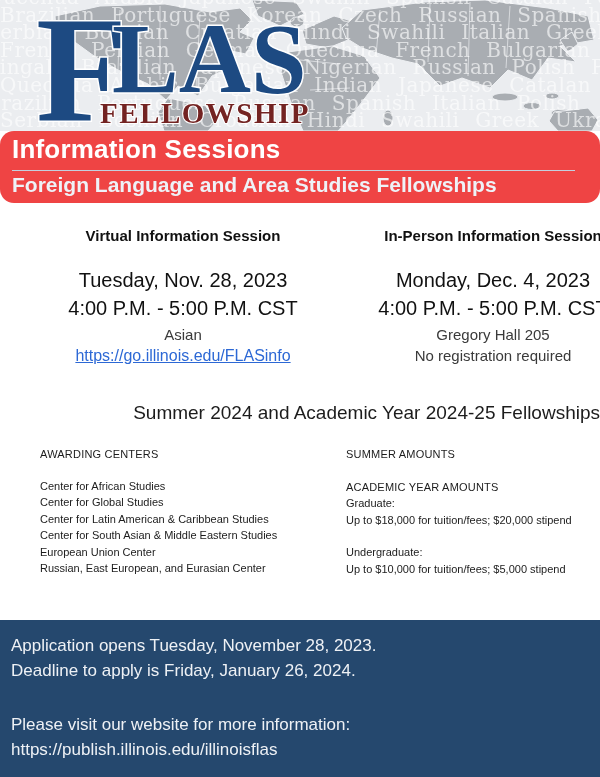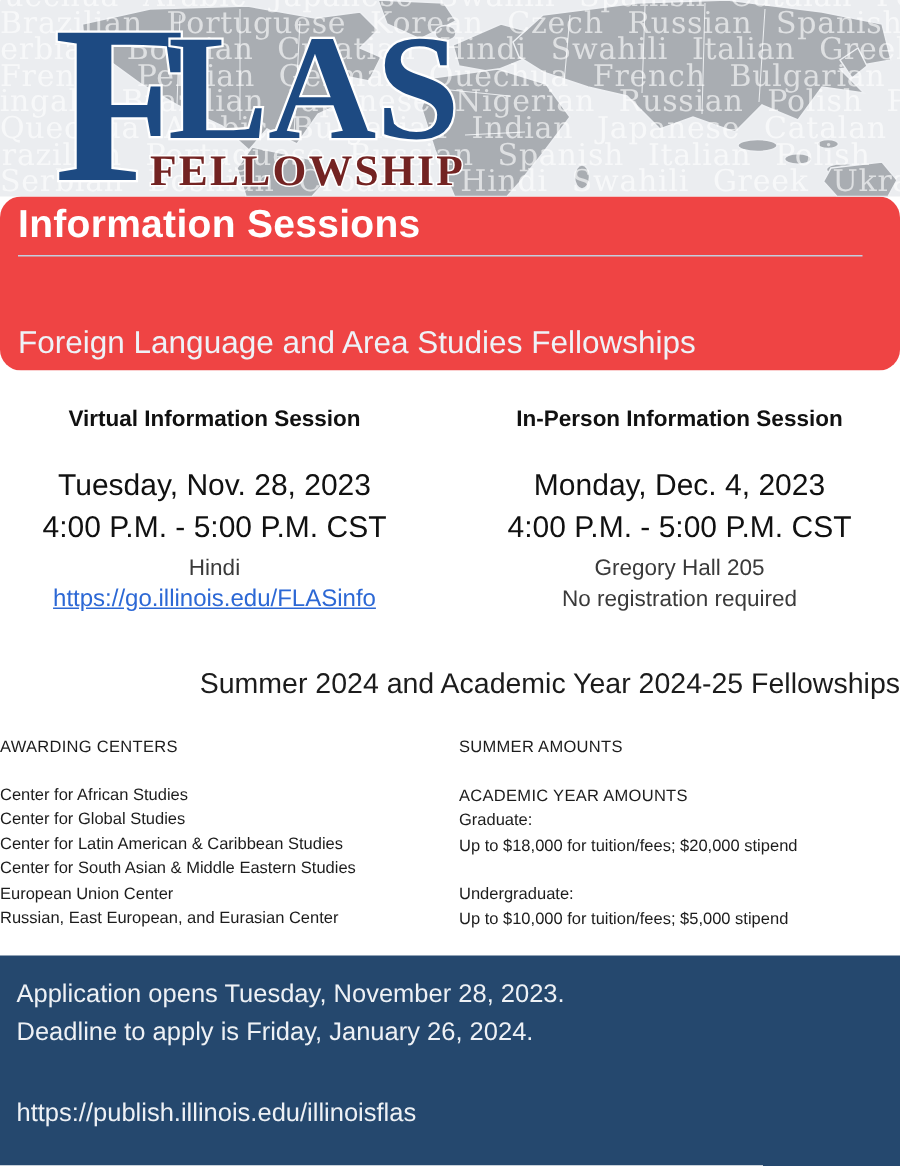--- a/index.html
+++ b/index.html
@@ -28,25 +28,25 @@
   .logo-las { font-size:100px; }
   .logo-fellowship {
     font-family:"Liberation Serif", serif; font-weight:bold; fill:#732322;
     font-size:29px; letter-spacing:1.5px; stroke:#ffffff; stroke-width:2px; paint-order:stroke;
   }
 
   
   .banner { background:#ef4444; color:#ffffff; flex:0 0 auto;border-radius:14px; }
   .banner-title { font-size:26px; font-weight:bold; padding:3px 12px 5px; letter-spacing:0.2px; }
   .banner-divider { border-top:1px solid #c3cfde; margin:0 25px 0 12px; height:0; }
-  .banner-subtitle { font-size:21px; font-weight:400; padding:2px 12px 6px; color:#eef2f7;margin-top:44px; }
+  .banner-subtitle { font-size:21px; font-weight:700; padding:2px 12px 6px; color:#eef2f7; }
 
   
   .main { flex:1 1 auto; background:#ffffff; }
-  .two-col { display:flex; }
+  .two-col { display:flex;margin-left:40px; }
   .col-left { width:286px; flex:0 0 auto; }
   .col-right { width:294px; margin-left:20px; flex:0 0 auto; }
 
   .sessions { padding-top:24px; }
   .session { text-align:center; }
   .session-heading { font-size:15px; font-weight:bold; color:#111; margin-bottom:22px; }
   .session-date, .session-time { font-size:20px; font-weight:normal; color:#111; line-height:28px; }
   .session-loc, .session-note { font-size:15px; color:#3a3a3a; line-height:21px; margin-top:2px; }
   .session-note { margin-top:0; }
   .session-link { display:inline-block; font-size:16px; color:#2c68d5; text-decoration:underline; margin-top:2px; }
@@ -120,21 +120,21 @@
     <div class="banner-subtitle">Foreign Language and Area Studies Fellowships</div>
   </div>
 
   <main class="main">
 
     <section class="sessions two-col">
       <div class="col-left session">
         <div class="session-heading">Virtual Information Session</div>
         <div class="session-date">Tuesday, Nov. 28, 2023</div>
         <div class="session-time">4:00 P.M. - 5:00 P.M. CST</div>
-        <div class="session-loc">Hindi</div>
+        <div class="session-loc">Asian</div>
         <a class="session-link" href="#">https://go.illinois.edu/FLASinfo</a>
       </div>
       <div class="col-right session">
         <div class="session-heading">In-Person Information Session</div>
         <div class="session-date">Monday, Dec. 4, 2023</div>
         <div class="session-time">4:00 P.M. - 5:00 P.M. CST</div>
         <div class="session-loc">Gregory Hall 205</div>
         <div class="session-note">No registration required</div>
       </div>
     </section>
@@ -169,17 +169,18 @@
       </div>
     </section>
   </main>
 
   <footer class="footer">
     <div class="footer-para1">
       <div>Application opens Tuesday, November 28, 2023.</div>
       <div>Deadline to apply is Friday, January 26, 2024.</div>
     </div>
     <div class="footer-para2">
+      <div>Please visit our website for more information:</div>
       <div>https://publish.illinois.edu/illinoisflas</div>
     </div>
   </footer>
 
 </div>
 
 </body></html>

